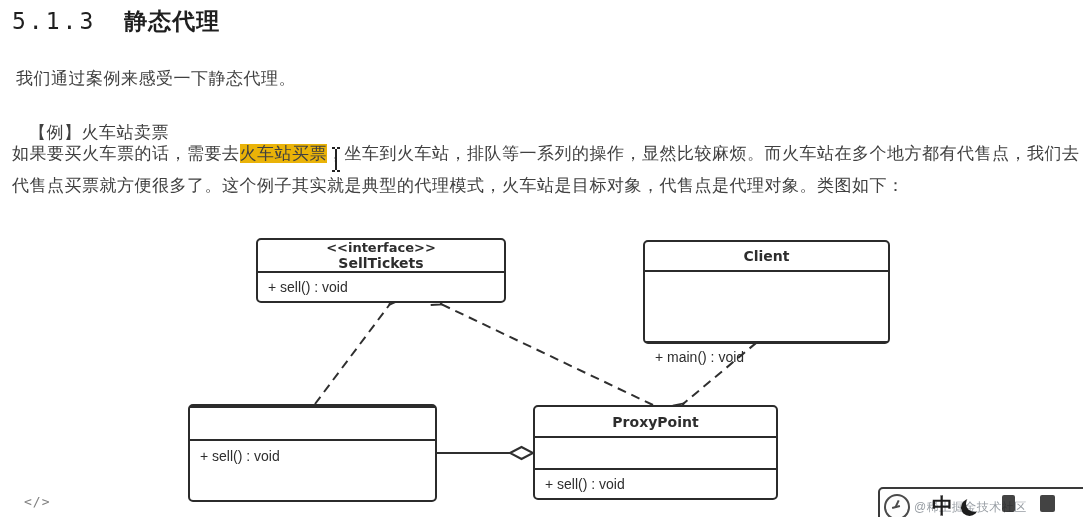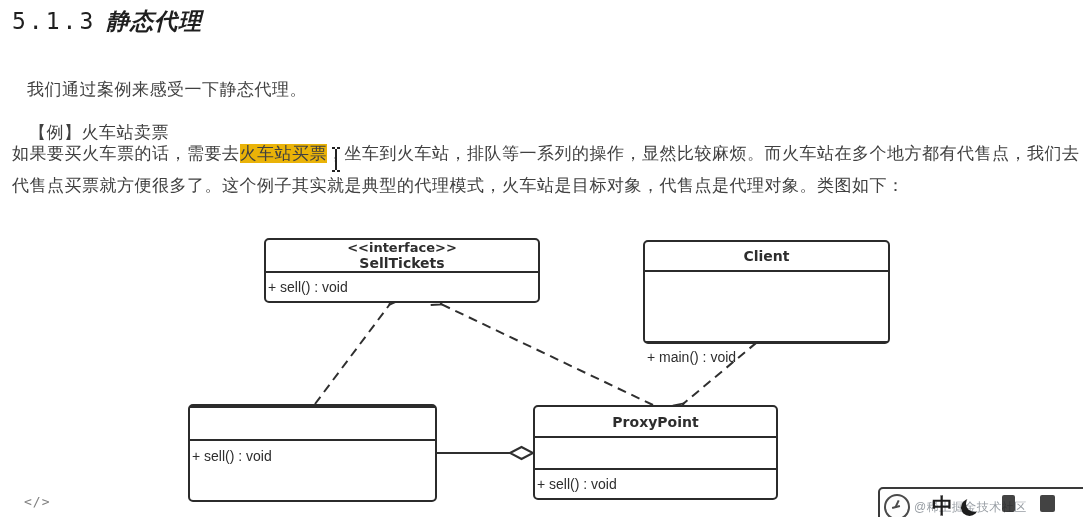--- a/index.html
+++ b/index.html
@@ -11,21 +11,21 @@
   }
   
   .heading{
     position:absolute;left:12px;top:6px;
     font-size:23px;color:#1f1f1f;white-space:nowrap;
   }
   .heading .num{
     font-family:"DejaVu Sans Mono","Liberation Mono",monospace;
     font-weight:500;letter-spacing:3px;
   }
-  .heading .ttl{font-weight:bold;margin-left:10px;letter-spacing:1px;font-style:italic;}
+  .heading .ttl{font-weight:bold;margin-left:28px;letter-spacing:1px;}
   .para{
     position:absolute;left:12px;
     font-size:17px;color:#404040;letter-spacing:0.5px;white-space:nowrap;
   }
   .p-intro{top:63px;}
   .p-example{top:104px;}
   .p-line1{top:142px;}
   .p-line2{top:174px;}
   .selection{background:#eab308;}
   
@@ -46,24 +46,24 @@
   }
   .uml-name{
     display:flex;flex-direction:column;align-items:center;justify-content:center;
     font-weight:bold;font-size:14px;box-sizing:border-box;
     font-family:"DejaVu Sans","Liberation Sans",sans-serif;
   }
   .uml-stereo{font-size:13px;font-weight:bold;line-height:15px;}
   .uml-attrs{box-sizing:border-box;border-top:2px solid #2b2b2b;}
   .uml-methods{
     box-sizing:border-box;border-top:2px solid #2b2b2b;
-    display:flex;align-items:center;padding-left:2px;
+    display:flex;align-items:center;padding-left:10px;
     font-size:14px;color:#2d2d2d;
   }
-  .box-selltickets{left:264px;top:238px;width:276px;height:65px;}
+  .box-selltickets{left:256px;top:238px;width:250px;height:65px;}
   .box-selltickets .uml-name{height:31px;}
   .box-selltickets .uml-methods{height:30px;}
   .box-client{left:643px;top:240px;width:247px;height:104px;}
   .box-client .uml-name{height:28px;}
   .box-client .uml-attrs{height:31px;}
   .box-client .uml-methods{height:30px;margin-top:40px;}
   .box-trainstation{left:188px;top:404px;width:249px;height:98px;}
   .box-trainstation .uml-name{height:29px;}
   .box-trainstation .uml-attrs{height:33px;}
   .box-trainstation .uml-methods{height:32px;}
@@ -102,21 +102,21 @@
   .ov-block1{left:122px;top:6px;width:13px;height:17px;background:#222;border-radius:2px;opacity:0.85;}
   .ov-block2{left:160px;top:6px;width:15px;height:17px;background:#222;border-radius:2px;opacity:0.85;}
 </style>
 </head>
 <body>
 
 <div class="page">
 
   <h1 class="heading" style="margin:0;"><span class="num">5.1.3</span><span class="ttl">静态代理</span></h1>
 
-  <p class="para p-intro" style="margin:15px;">我们通过案例来感受一下静态代理。</p>
+  <p class="para p-intro" style="margin:4px;">我们通过案例来感受一下静态代理。</p>
 
   <p class="para p-example" style="margin:17px;">【例】火车站卖票</p>
 
   <p class="para p-line1" style="margin:0;"><span>如果要买火车票的话，需要去</span><span class="selection">火车站买票</span><span>，坐车到火车站，排队等一系列的操作，显然比较麻烦。而火车站在多个地方都有代售点，我们去</span></p>
 
   <p class="para p-line2" style="margin:0;">代售点买票就方便很多了。这个例子其实就是典型的代理模式，火车站是目标对象，代售点是代理对象。类图如下：</p>
 
   <div class="ibeam">
     <div class="cap cap-top"></div>
     <div class="stem"></div>

